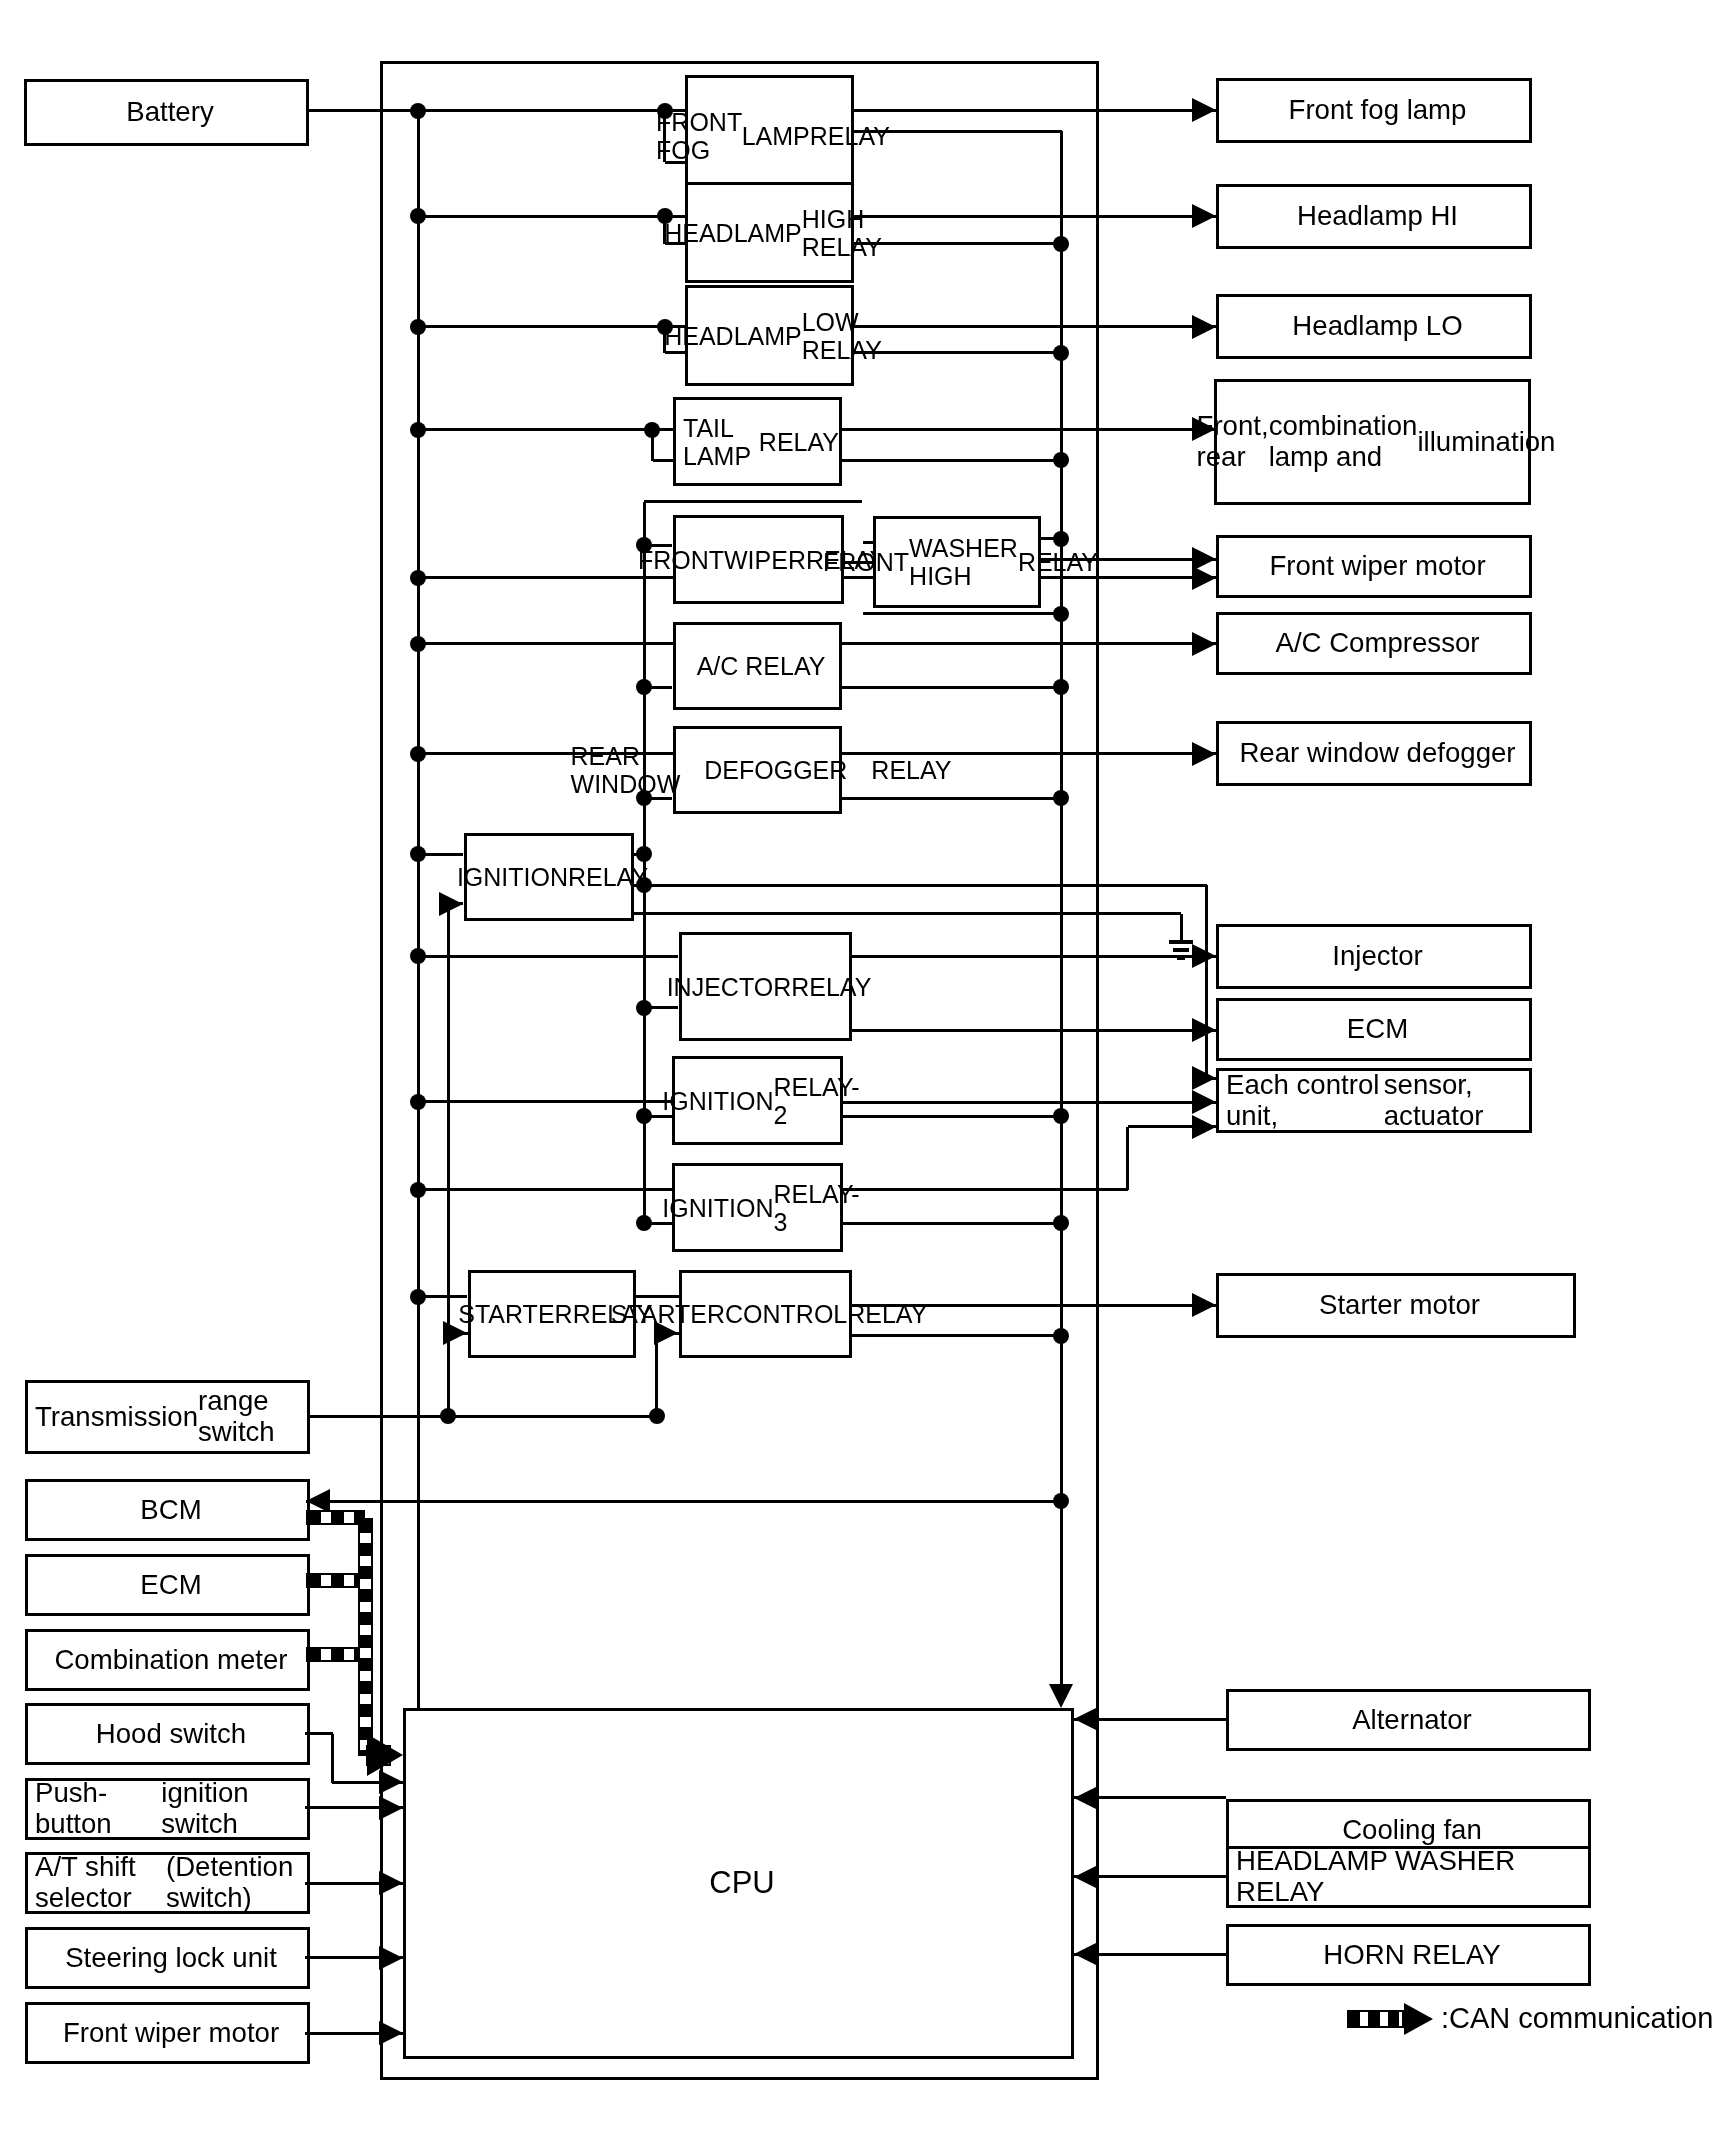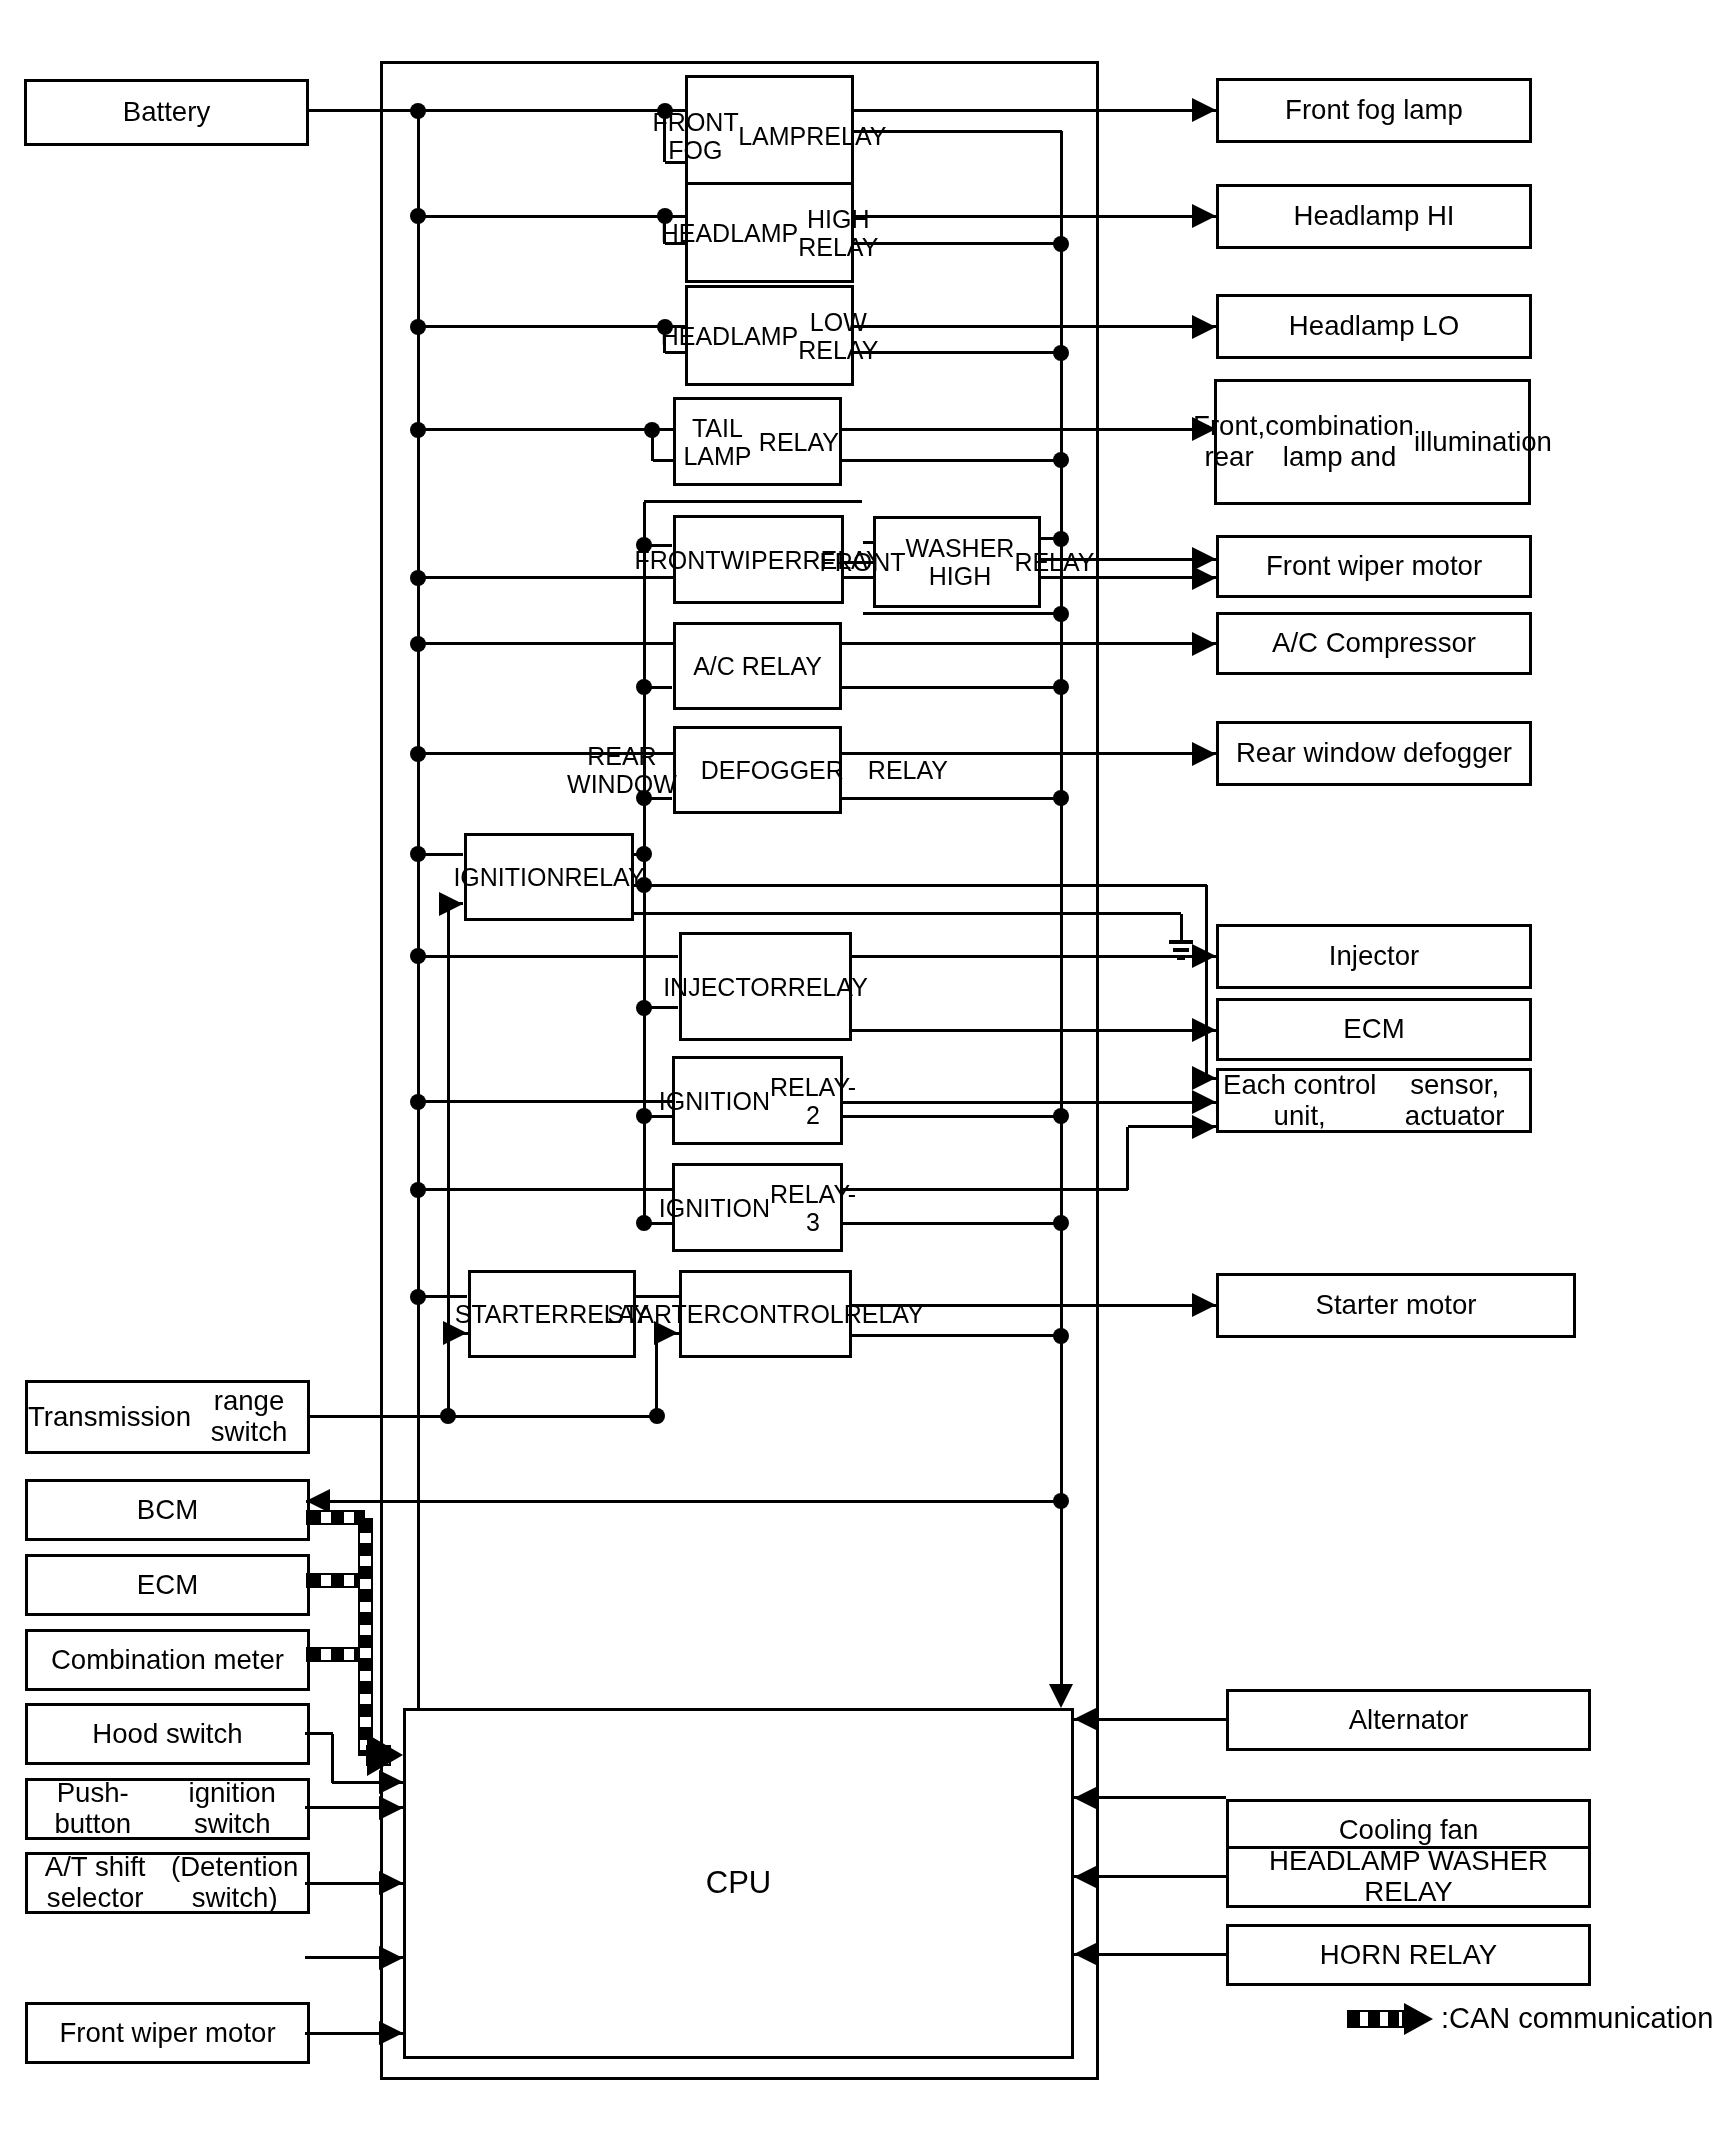--- a/index.html
+++ b/index.html
@@ -1,20 +1,20 @@
 <!DOCTYPE html>
 <html style="font-size:13px"><head>
 <meta charset="utf-8">
 <style>
   html,body{margin:0;padding:0;background:#fff;}
   #stage{position:relative;width:1727px;height:2151px;background:#fff;overflow:hidden;
          font-family:"Liberation Sans", sans-serif;color:#000;}
   .box{position:absolute;border:3.2px solid #000;background:#fff;display:flex;
-       align-items:center;justify-content:center;text-align:center;line-height:1.12;
-       box-sizing:border-box;font-size:27.6px;}
+       align-items:center;justify-content:center;text-align:left;line-height:1.12;
+       box-sizing:border-box;font-size:27.6px;padding-left:7px;}
   .box.relay{font-size:25px;}
   .box.frame{background:transparent;}
   .box.cpu{font-size:31px;background:#fff;}
   .wire{position:absolute;background:#000;}
   .dot{position:absolute;width:16px;height:16px;border-radius:50%;background:#000;}
   .arr{position:absolute;width:0;height:0;border-style:solid;border-color:transparent;}
   .arr.r{border-width:12px 0 12px 24px;border-left-color:#000;}
   .arr.l{border-width:12px 24px 12px 0;border-right-color:#000;}
   .arr.d{border-width:24px 12px 0 12px;border-top-color:#000;}
   .canwire{position:absolute;background:repeating-linear-gradient(90deg,#000 0 13px,#fff 13px 23px);
@@ -144,20 +144,23 @@
     </div>
     <div class="box " style="left: 25px; top: 1778px; width: 285px; height: 62px; z-index: 2;">
       <span>Push-button</span>
       <br>
       <span>ignition switch</span>
     </div>
     <div class="box " style="left: 25px; top: 1852px; width: 285px; height: 62px; z-index: 2;">
       <span>A/T shift selector</span>
       <br>
       <span>(Detention switch)</span>
+    </div>
+    <div class="box " style="left: 25px; top: 1927px; width: 285px; height: 62px; z-index: 2;">
+      <span>Steering lock unit</span>
     </div>
     <div class="box " style="left: 25px; top: 2002px; width: 285px; height: 62px; z-index: 2;">
       <span>Front wiper motor</span>
     </div>
     <div class="box " style="left: 1216px; top: 78px; width: 316px; height: 65px; z-index: 2;">
       <span>Front fog lamp</span>
     </div>
     <div class="box " style="left: 1216px; top: 184px; width: 316px; height: 65px; z-index: 2;">
       <span>Headlamp HI</span>
     </div>

